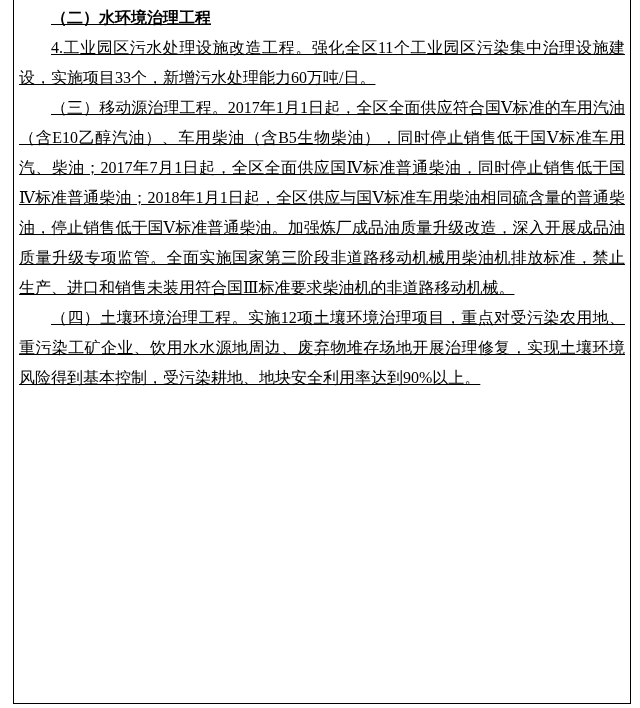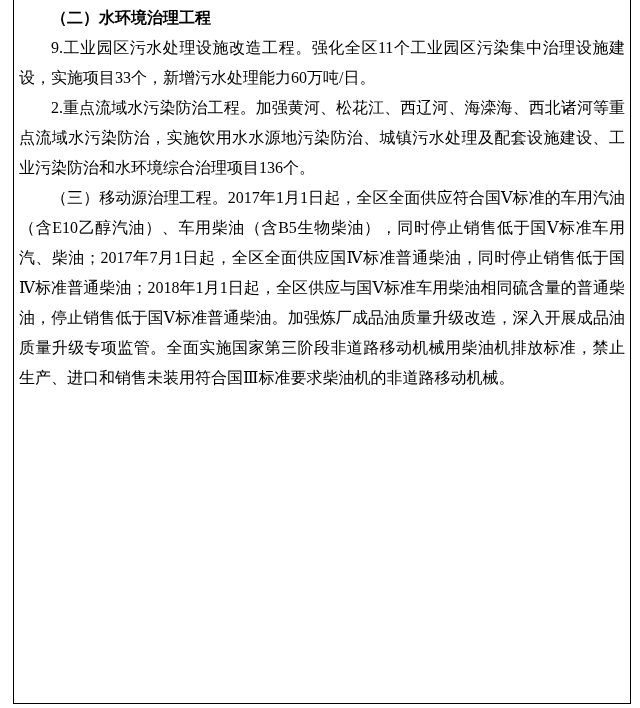--- a/index.html
+++ b/index.html
@@ -29,37 +29,38 @@
     box-sizing: border-box;
     width: 100%;
     height: 100%;
     padding: 4px 5px 0 5px;
     font-family: "Liberation Serif", "DejaVu Serif", serif;
     font-size: 16px;
     line-height: 30px;
     color: #000000;
     text-align: justify;
     overflow: hidden;
+    text-decoration: underline;
   }
   .section-heading {
     margin: 0;
     font-size: 16px;
     font-weight: bold;
     text-indent: 2em;
     text-align: left;
     white-space: nowrap;
   }
   .doc-para {
     margin: 0;
     text-indent: 2em;
   }
 </style>
 </head>
 <body>
 
 <div class="page-frame">
   <div class="doc-content">
     <h2 class="section-heading">（二）水环境治理工程</h2>
-    <p class="doc-para">9.工业园区污水处理设施改造工程。强化全区11个工业园区污染集中治理设施建设，实施项目33个，新增污水处理能力60万吨/日。</p>
-    <p class="doc-para">2.重点流域水污染防治工程。加强黄河、松花江、西辽河、海滦海、西北诸河等重点流域水污染防治，实施饮用水水源地污染防治、城镇污水处理及配套设施建设、工业污染防治和水环境综合治理项目136个。</p>
+    <p class="doc-para">4.工业园区污水处理设施改造工程。强化全区11个工业园区污染集中治理设施建设，实施项目33个，新增污水处理能力60万吨/日。</p>
     <p class="doc-para">（三）移动源治理工程。2017年1月1日起，全区全面供应符合国Ⅴ标准的车用汽油（含E10乙醇汽油）、车用柴油（含B5生物柴油），同时停止销售低于国Ⅴ标准车用汽、柴油；2017年7月1日起，全区全面供应国Ⅳ标准普通柴油，同时停止销售低于国Ⅳ标准普通柴油；2018年1月1日起，全区供应与国Ⅴ标准车用柴油相同硫含量的普通柴油，停止销售低于国Ⅴ标准普通柴油。加强炼厂成品油质量升级改造，深入开展成品油质量升级专项监管。全面实施国家第三阶段非道路移动机械用柴油机排放标准，禁止生产、进口和销售未装用符合国Ⅲ标准要求柴油机的非道路移动机械。</p>
+    <p class="doc-para">（四）土壤环境治理工程。实施12项土壤环境治理项目，重点对受污染农用地、重污染工矿企业、饮用水水源地周边、废弃物堆存场地开展治理修复，实现土壤环境风险得到基本控制，受污染耕地、地块安全利用率达到90%以上。</p>
   </div>
 </div>
 
 </body></html>

